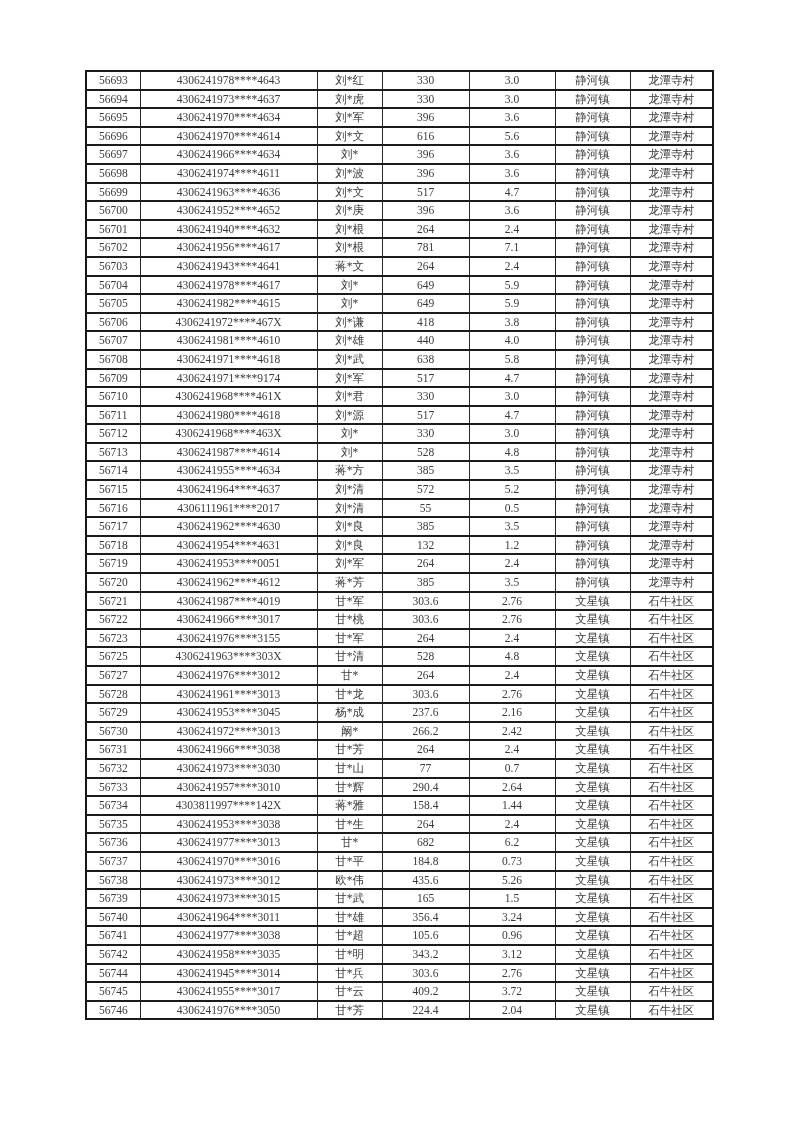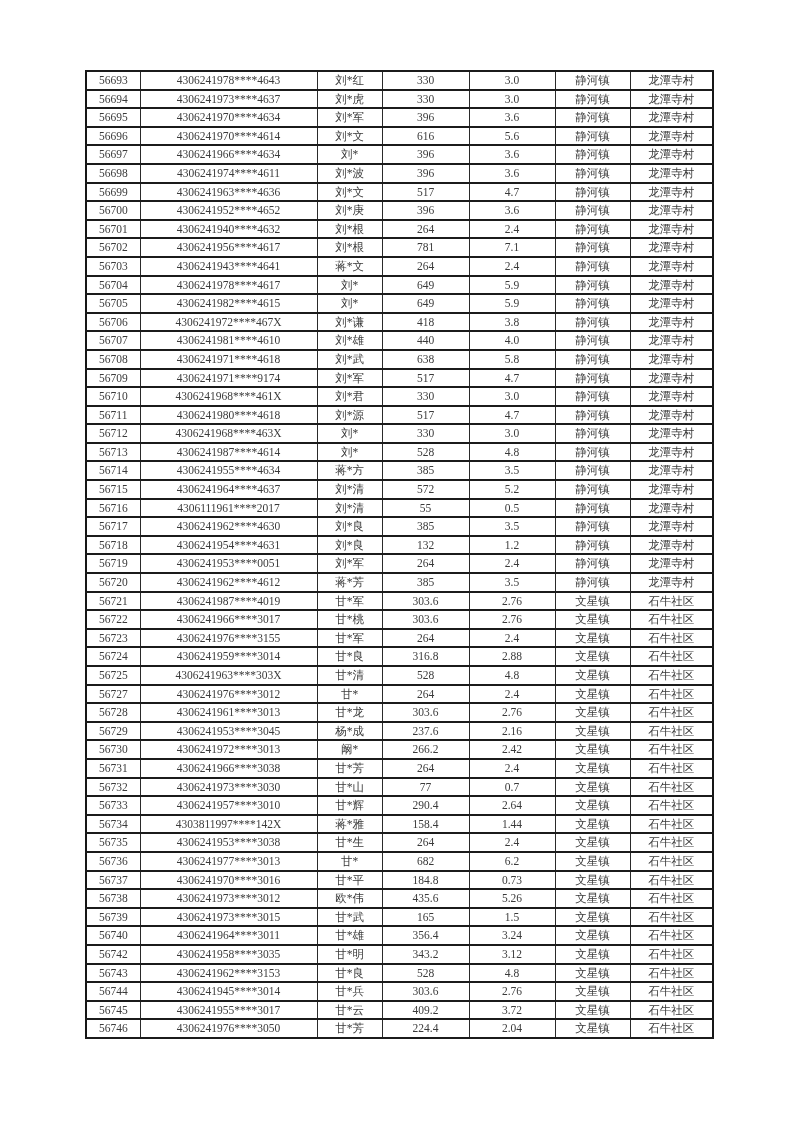--- a/index.html
+++ b/index.html
@@ -340,29 +340,20 @@
         <tr>
           <td>56723</td>
           <td>4306241976****3155</td>
           <td>甘*军</td>
           <td>264</td>
           <td>2.4</td>
           <td>文星镇</td>
           <td>石牛社区</td>
         </tr>
         <tr>
-          <td>56724</td>
-          <td>4306241959****3014</td>
-          <td>甘*良</td>
-          <td>316.8</td>
-          <td>2.88</td>
-          <td>文星镇</td>
-          <td>石牛社区</td>
-        </tr>
-        <tr>
           <td>56725</td>
           <td>4306241963****303X</td>
           <td>甘*清</td>
           <td>528</td>
           <td>4.8</td>
           <td>文星镇</td>
           <td>石牛社区</td>
         </tr>
         <tr>
           <td>56727</td>
@@ -484,38 +475,38 @@
         <tr>
           <td>56740</td>
           <td>4306241964****3011</td>
           <td>甘*雄</td>
           <td>356.4</td>
           <td>3.24</td>
           <td>文星镇</td>
           <td>石牛社区</td>
         </tr>
         <tr>
+          <td>56741</td>
+          <td>4306241977****3038</td>
+          <td>甘*超</td>
+          <td>105.6</td>
+          <td>0.96</td>
+          <td>文星镇</td>
+          <td>石牛社区</td>
+        </tr>
+        <tr>
           <td>56742</td>
           <td>4306241958****3035</td>
           <td>甘*明</td>
           <td>343.2</td>
           <td>3.12</td>
           <td>文星镇</td>
           <td>石牛社区</td>
         </tr>
         <tr>
-          <td>56743</td>
-          <td>4306241962****3153</td>
-          <td>甘*良</td>
-          <td>528</td>
-          <td>4.8</td>
-          <td>文星镇</td>
-          <td>石牛社区</td>
-        </tr>
-        <tr>
           <td>56744</td>
           <td>4306241945****3014</td>
           <td>甘*兵</td>
           <td>303.6</td>
           <td>2.76</td>
           <td>文星镇</td>
           <td>石牛社区</td>
         </tr>
         <tr>
           <td>56745</td>

